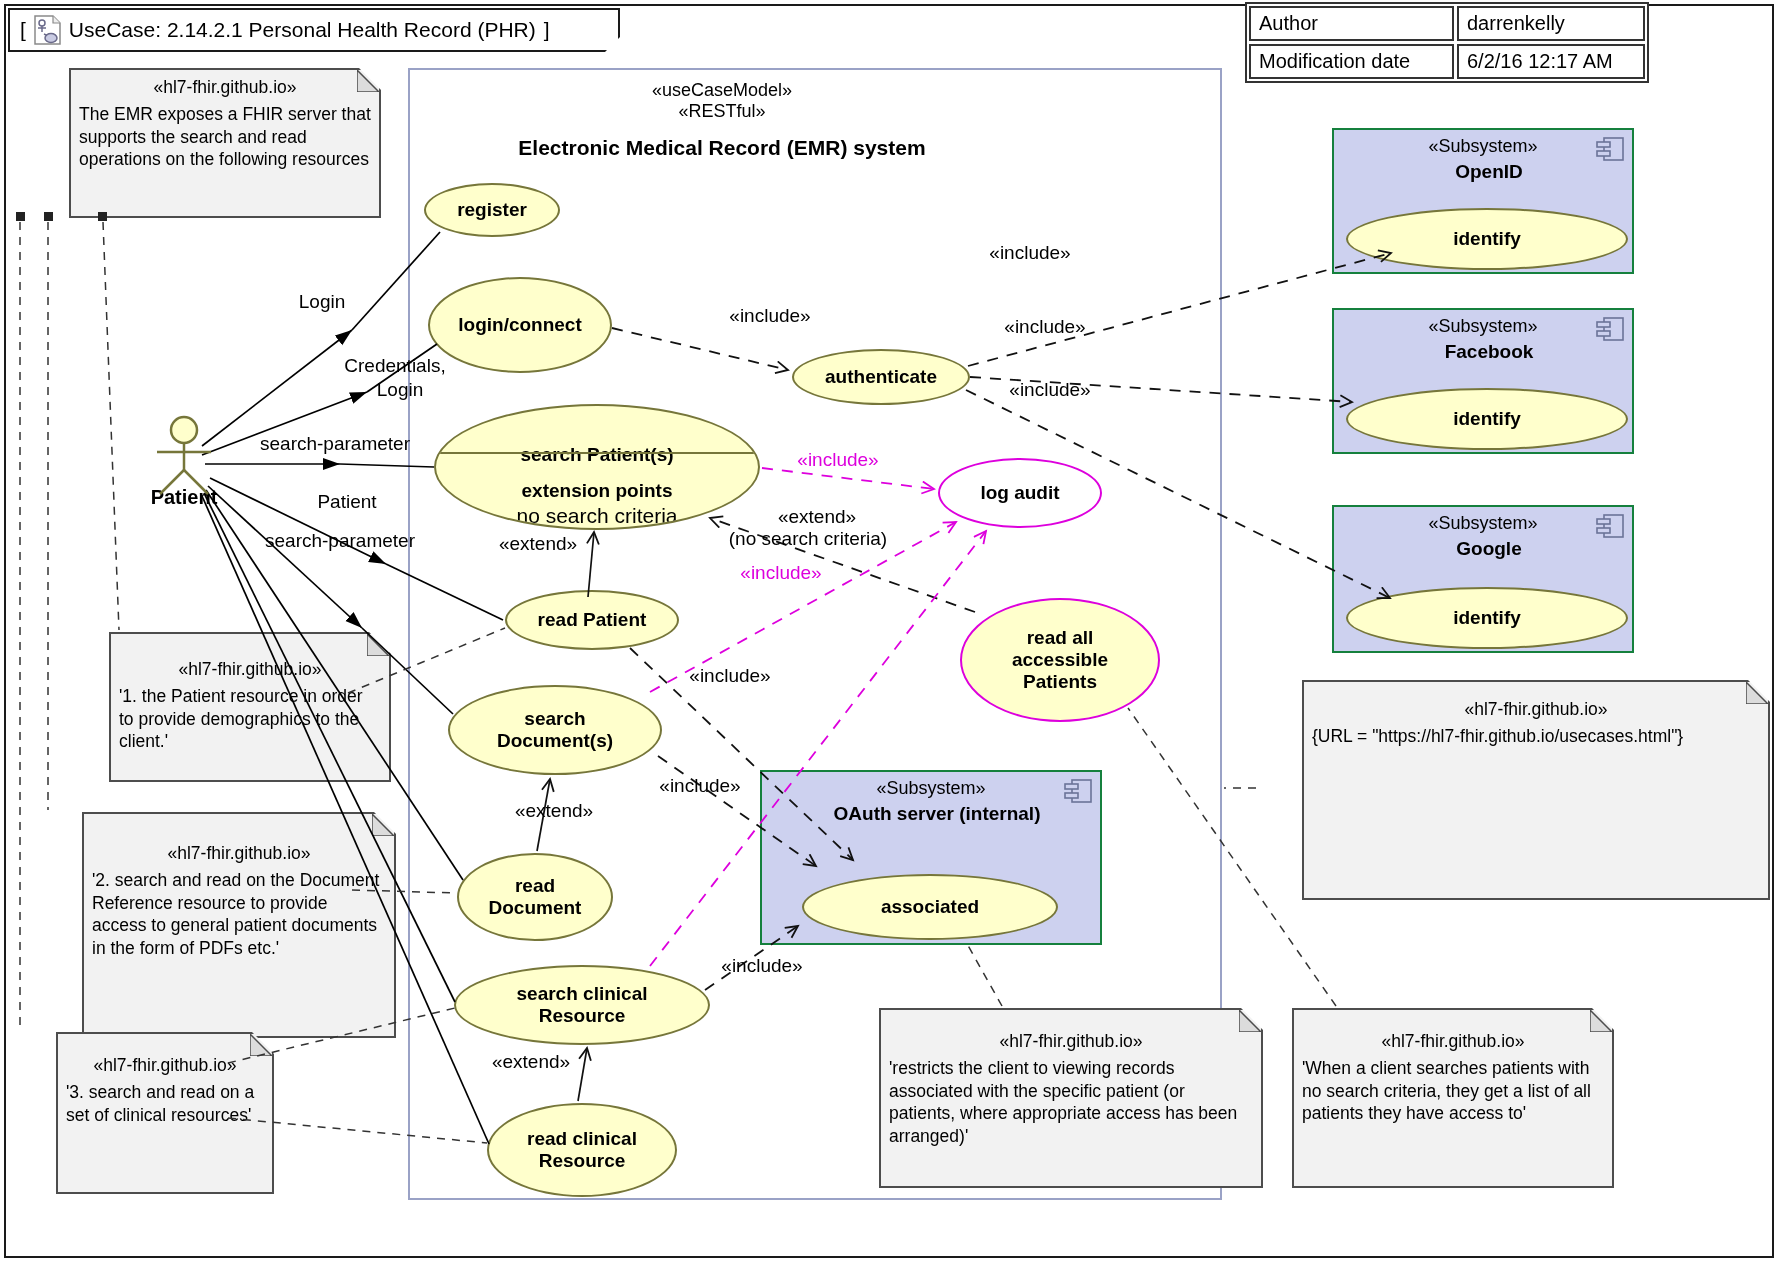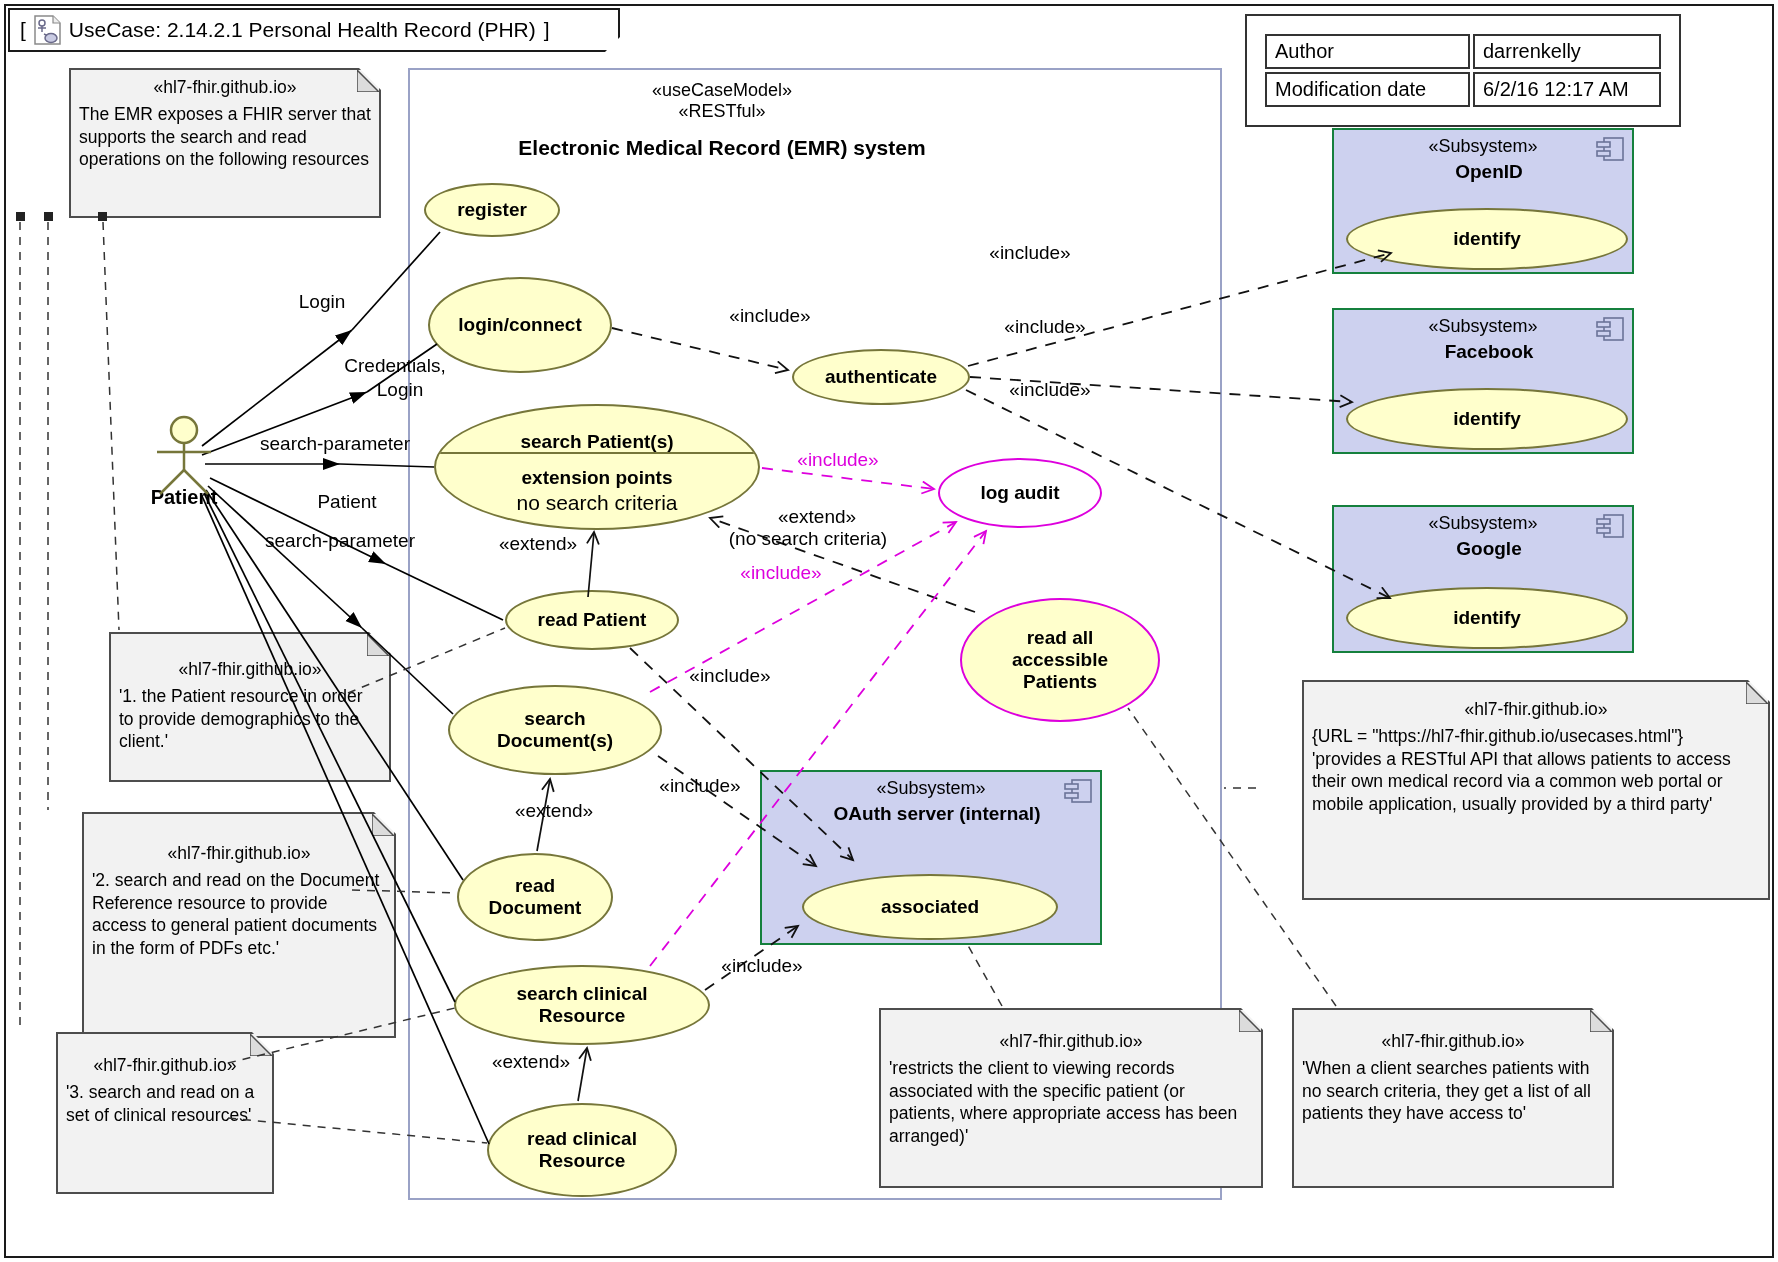--- a/index.html
+++ b/index.html
@@ -5,35 +5,35 @@
   html,body{margin:0;padding:0;background:#fff;font-family:"Liberation Sans",sans-serif;}
   #canvas{position:relative;width:1778px;height:1262px;background:#fff;overflow:hidden;}
   .frame{position:absolute;inset:4px;border:2px solid #1a1a1a;z-index:0;}
   svg.layer{position:absolute;left:0;top:0;z-index:3;pointer-events:none;}
   .shape{position:absolute;z-index:2;box-sizing:border-box;}
   
   .tab{position:absolute;left:8px;top:8px;width:588px;height:40px;background:#fff;border:2px solid #1a1a1a;
        display:flex;align-items:center;gap:8px;padding:0 10px;font-size:21px;z-index:4;
        clip-path:polygon(0 0,100% 0,100% calc(100% - 15px),calc(100% - 15px) 100%,0 100%);}
   
-  .atable{position:absolute;left:1245px;top:14px;width:396px;border:2px solid #333;background:#fff;padding:18px;z-index:4;}
+  .atable{position:absolute;left:1245px;top:2px;width:396px;border:2px solid #333;background:#fff;padding:2px;z-index:4;}
   .atable .row{display:grid;grid-template-columns:205px 1fr;gap:3px;margin-bottom:3px;}
   .atable .row:last-child{margin-bottom:0;}
   .atable .cell{border:2px solid #333;font-size:20px;padding:4px 8px;background:#fff;}
   
   .boundary{border:2px solid #9aa2c6;background:transparent;}
   .sys-head{position:absolute;left:92px;top:10px;width:440px;text-align:center;}
   .st{font-size:18px;}
   .sys-title{font-size:21px;font-weight:bold;margin-top:14px;}
   
   .uc{border-radius:50%;background:#ffffcc;border:2px solid #76763a;display:flex;flex-direction:column;
       align-items:center;justify-content:center;text-align:center;font-weight:bold;font-size:19px;line-height:1.15;color:#000;}
   .uc.magenta{border-color:#dd00dd;}
   .uc.white{background:#fff;}
-  .ucsp{justify-content:center;padding-top:12px;position:relative;overflow:hidden;}
+  .ucsp{justify-content:flex-end;padding-top:12px;position:relative;overflow:hidden;}
   .ucsp .div{position:absolute;left:0;right:0;top:46px;border-top:2px solid #76763a;}
   .ucsp .ep-title{margin-top:14px;}
   .ucsp .ep{font-weight:normal;font-size:21px;margin-top:2px;}
   
   .subsys{background:#cdd1ef;border:2px solid #15803d;}
   .subsys .hd{text-align:center;padding-top:6px;font-size:18px;}
   .subsys .nm{text-align:center;font-weight:bold;font-size:19px;margin-top:4px;padding-left:12px;}
   .cicon{position:absolute;top:7px;right:8px;}
   
   .note{background:#f2f2f2;border:2px solid #4d4d4d;padding:6px 8px;font-size:17.5px;line-height:1.3;
@@ -313,21 +313,20 @@
     <div class="nst" style="margin-top:14px;">«hl7-fhir.github.io»</div>
     <div>'3. search and read on a set of clinical resources'</div>
   </div>
 
   <div class="shape note" style="left:1258px;top:680px;width:468px;height:220px;">
     <svg class="fold" width="22" height="22">
         <path d="M0,0 L22,22 L0,22 Z" fill="#dcdcdc" stroke="#4d4d4d" stroke-width="1.5"></path>
       </svg>
     <div class="nst" style="margin-top:10px;">«hl7-fhir.github.io»</div>
     <div>{URL = "https://hl7-fhir.github.io/usecases.html"}</div>
-    <div>'provides a RESTful API that allows patients to access their own medical record via a common web portal or mobile application, usually provided by a third party'</div>
   </div>
 
   <div class="shape note" style="left:835px;top:1008px;width:384px;height:180px;">
     <svg class="fold" width="22" height="22">
         <path d="M0,0 L22,22 L0,22 Z" fill="#dcdcdc" stroke="#4d4d4d" stroke-width="1.5"></path>
       </svg>
     <div class="nst" style="margin-top:14px;">«hl7-fhir.github.io»</div>
     <div>'restricts the client to viewing records associated with the specific patient (or patients, where appropriate access has been arranged)'</div>
   </div>
 

